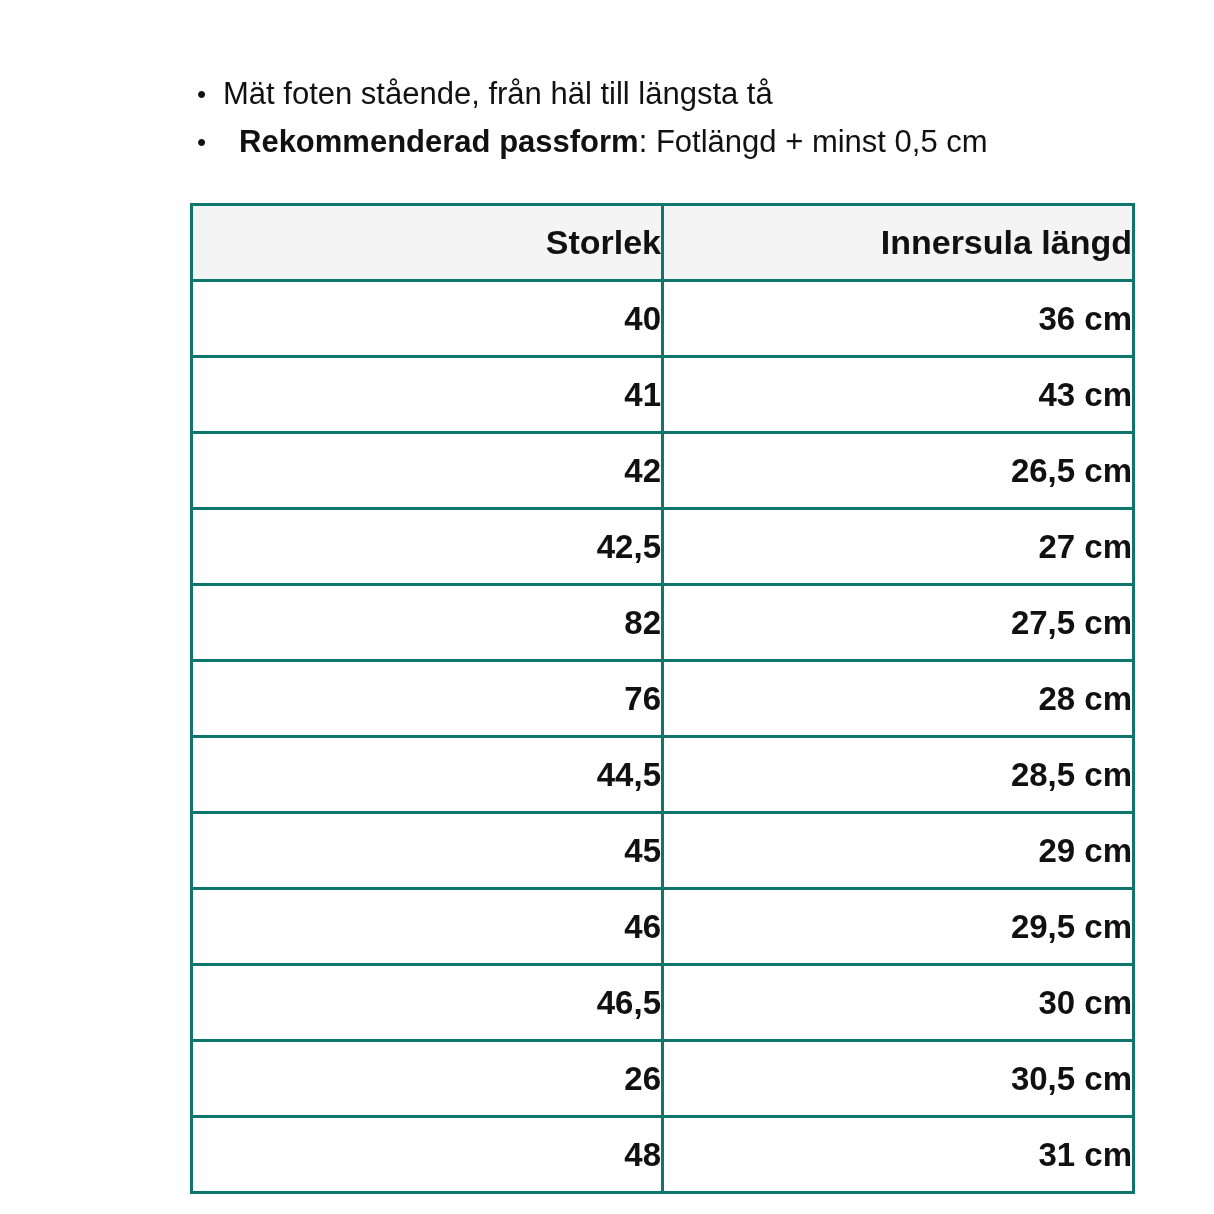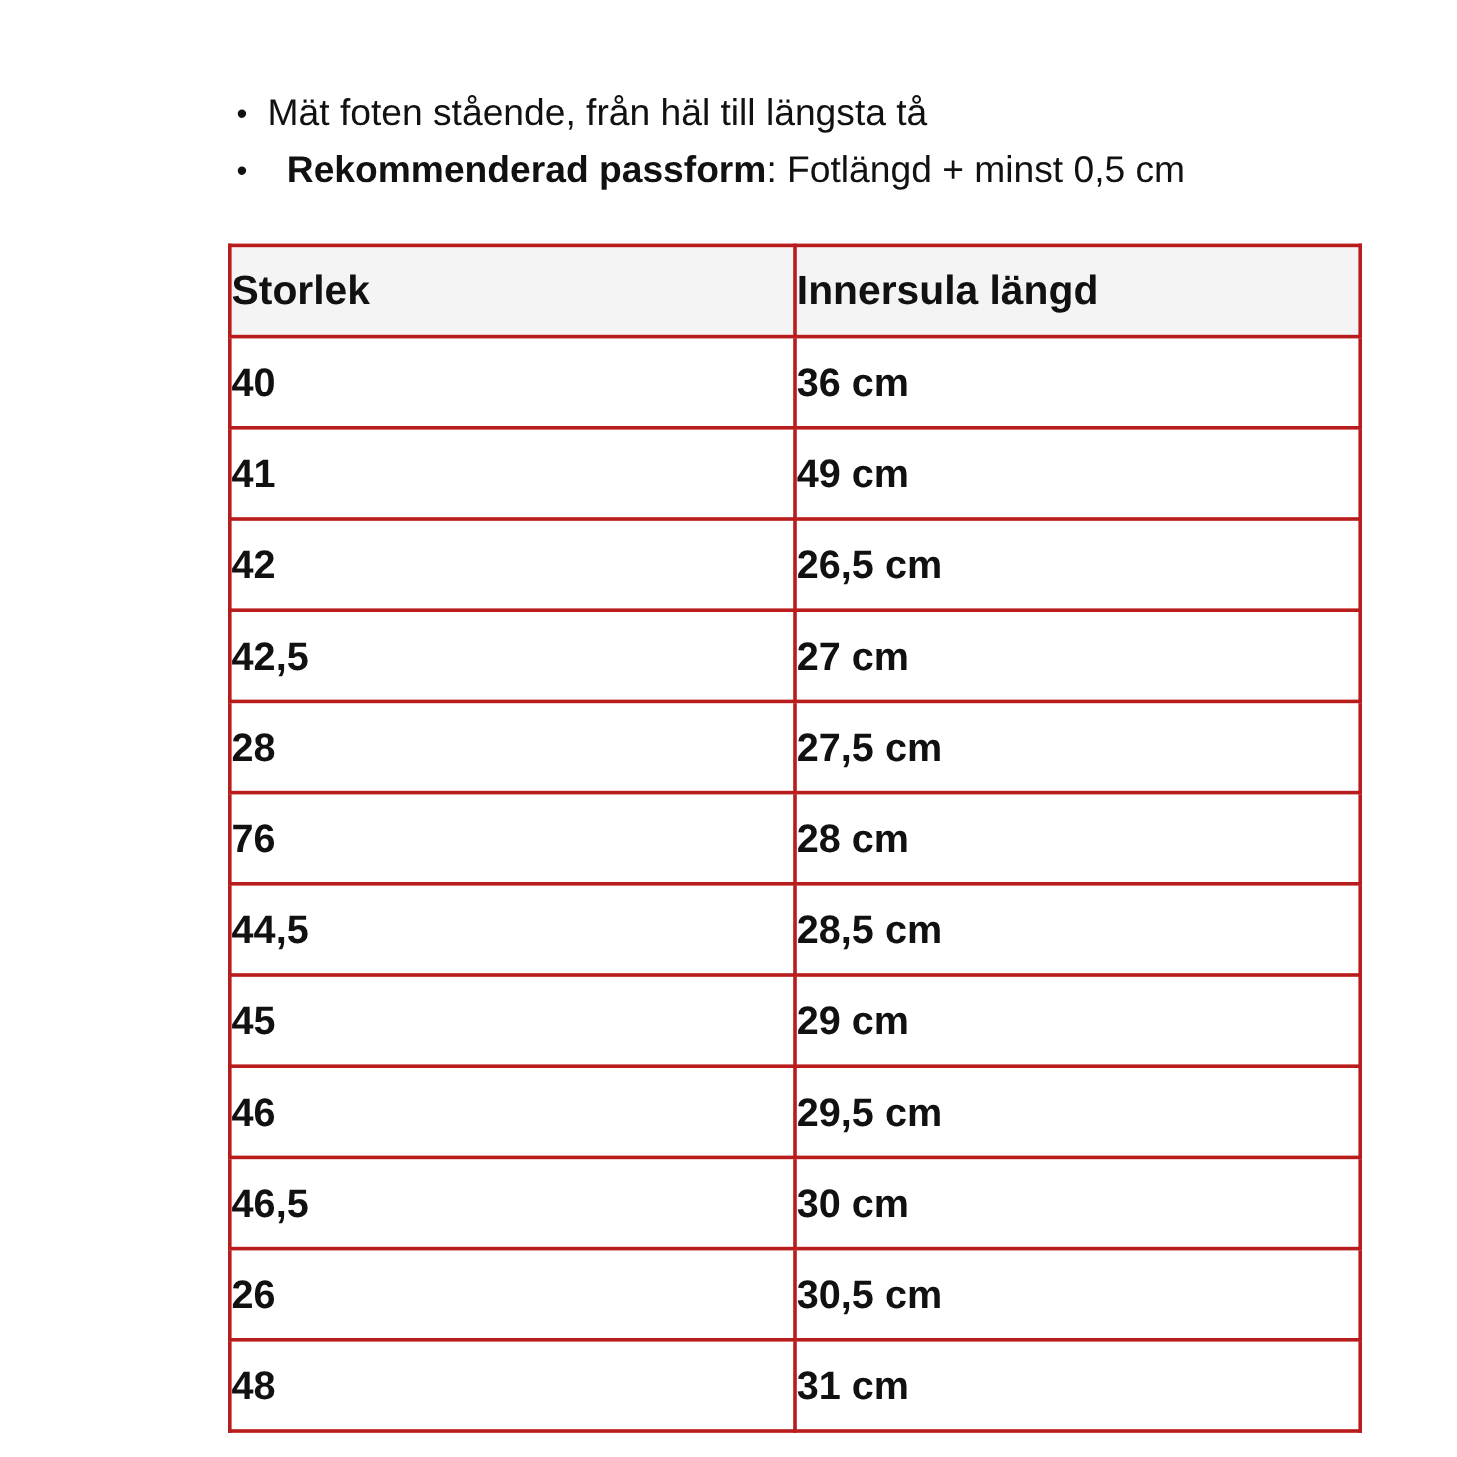--- a/index.html
+++ b/index.html
@@ -48,24 +48,24 @@
   table.size-table {
     position: absolute;
     left: 190px;
     top: 203px;
     width: 945px;
     border-collapse: collapse;
     table-layout: fixed;
   }
   table.size-table th,
   table.size-table td {
-    border: 3px solid #b91c1c;
+    border: 3px solid #0f766e;
     width: 50%;
     height: 73px;
-    text-align: left;
+    text-align: right;
     vertical-align: middle;
     font-size: 33px;
     color: #111111;
     padding: 0;
   }
   table.size-table th {
     background: #f4f4f4;
     font-weight: bold;
     font-size: 34px;
   }
@@ -95,32 +95,32 @@
         <th>Innersula längd</th>
       </tr>
     </thead>
     <tbody id="size-rows">
         <tr>
           <td>40</td>
           <td>36 cm</td>
         </tr>
         <tr>
           <td>41</td>
-          <td>49 cm</td>
+          <td>43 cm</td>
         </tr>
         <tr>
           <td>42</td>
           <td>26,5 cm</td>
         </tr>
         <tr>
           <td>42,5</td>
           <td>27 cm</td>
         </tr>
         <tr>
-          <td>28</td>
+          <td>82</td>
           <td>27,5 cm</td>
         </tr>
         <tr>
           <td>76</td>
           <td>28 cm</td>
         </tr>
         <tr>
           <td>44,5</td>
           <td>28,5 cm</td>
         </tr>

